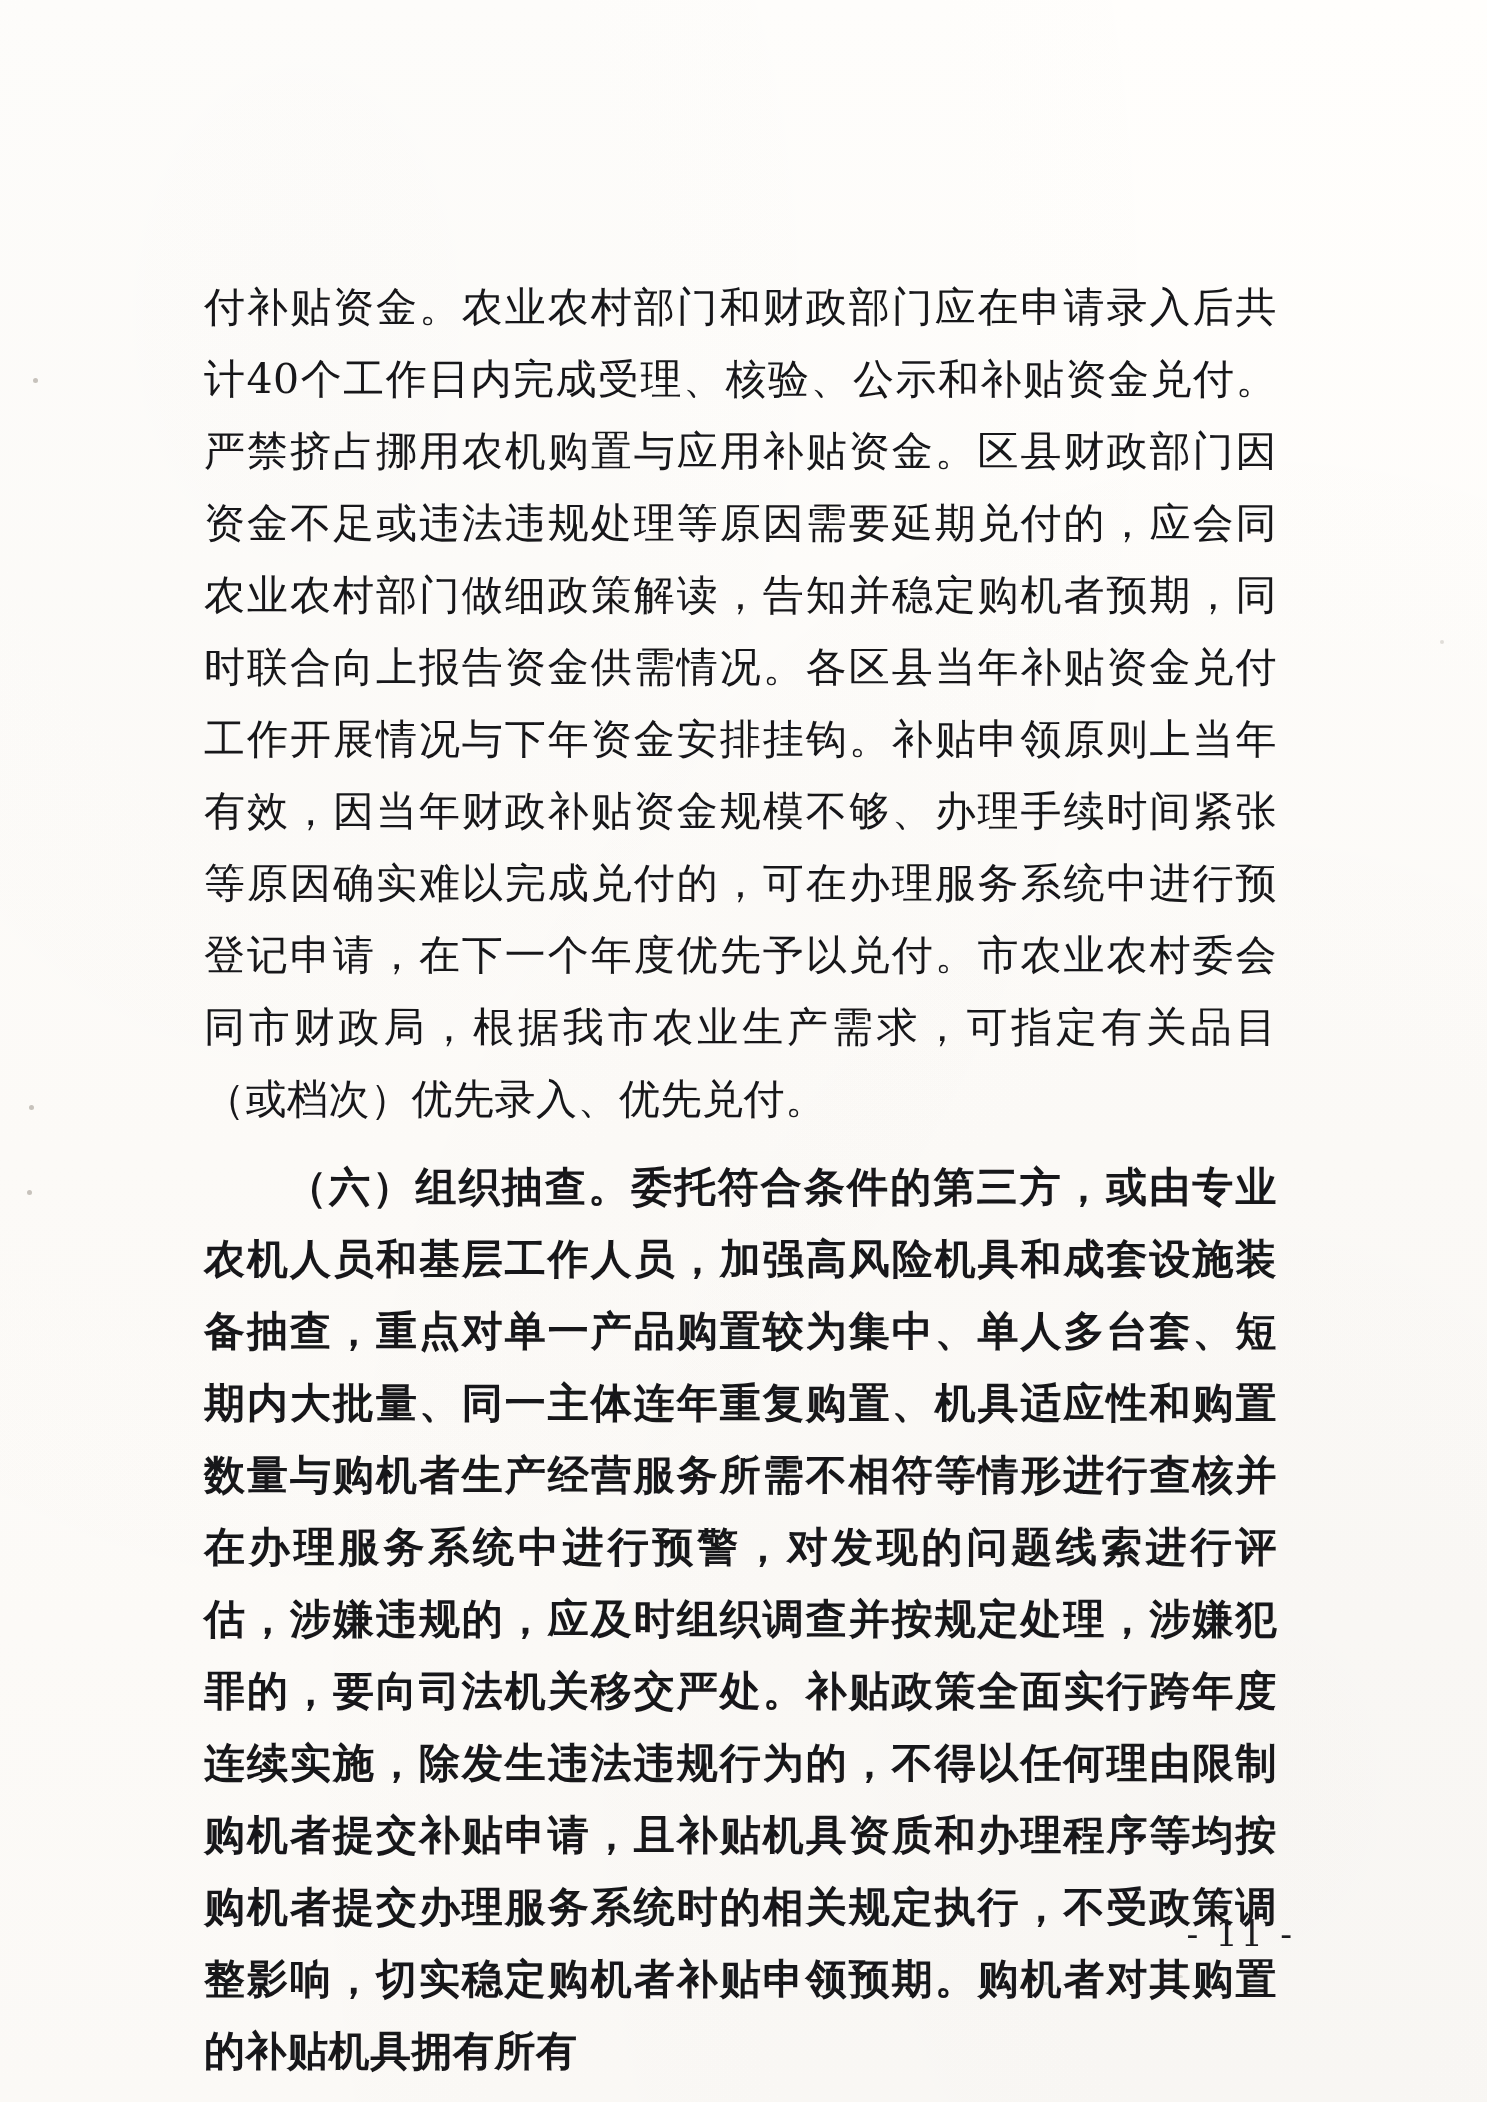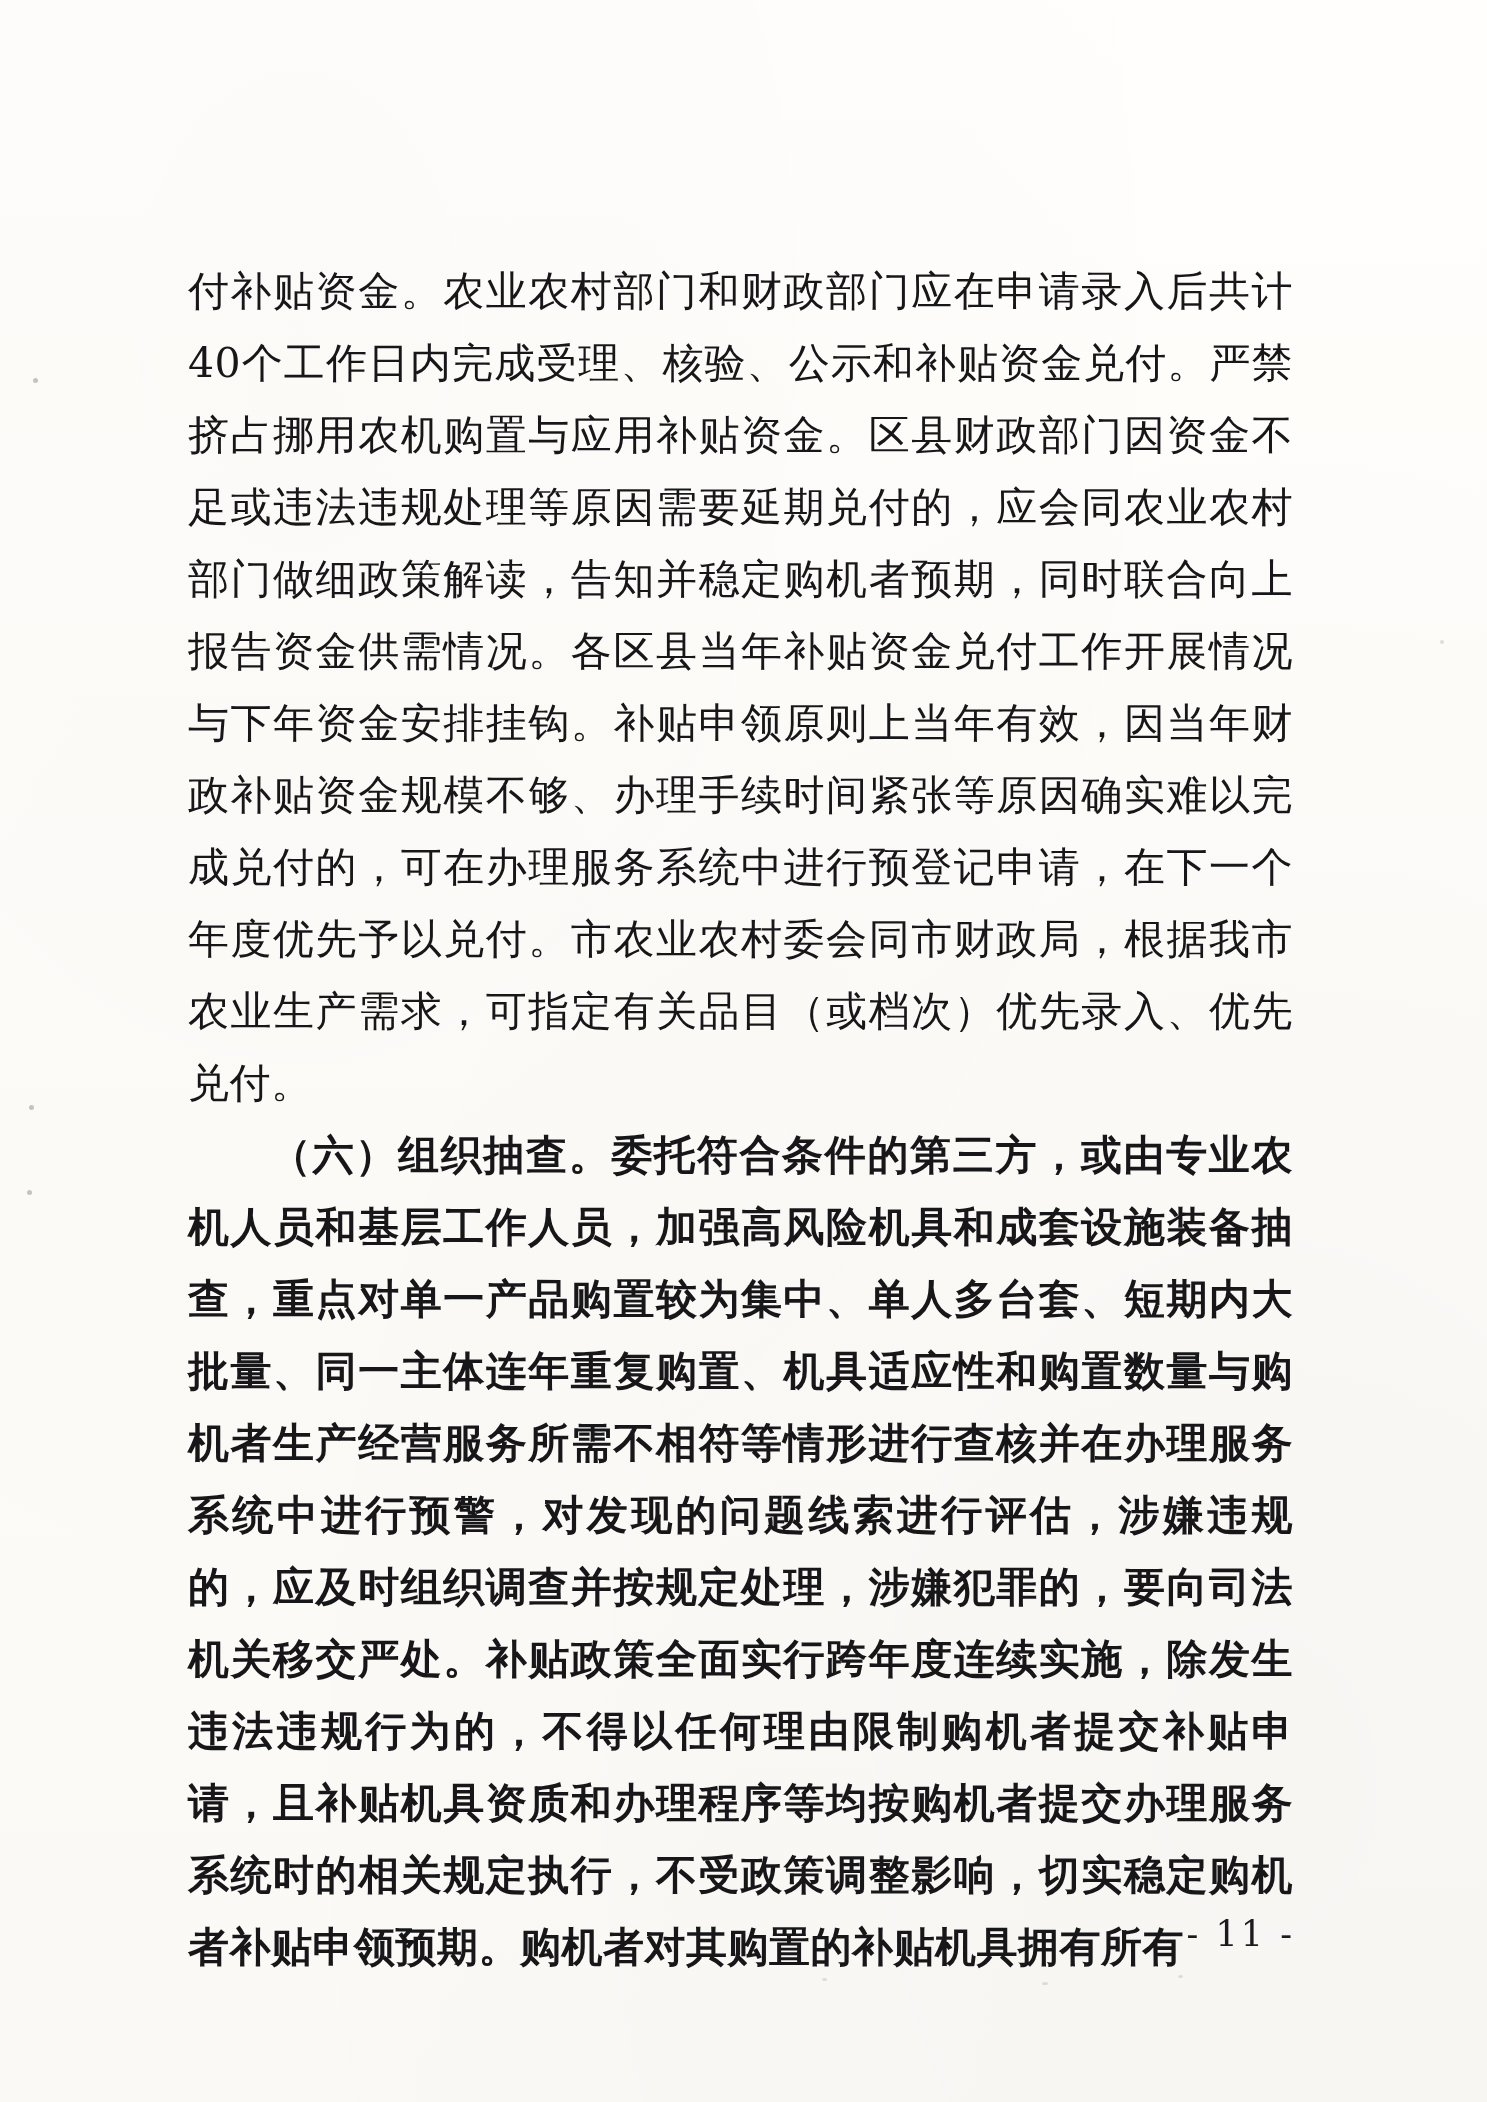--- a/index.html
+++ b/index.html
@@ -41,21 +41,21 @@
     font-size: 41px;
     line-height: 72px;
     color: #17171a;
     letter-spacing: 0.5px;
     text-align: justify;
     text-justify: inter-character;
     font-family: "DejaVu Serif", serif;
     font-weight: 500;
   }
   .para {
-    margin: 0;
+    margin: 16px;
     text-indent: 0;
   }
   .para + .para {
     margin-top: 0;
   }
   .indent {
     text-indent: 82px;
     font-weight: bold;
   }
   .page-number {

